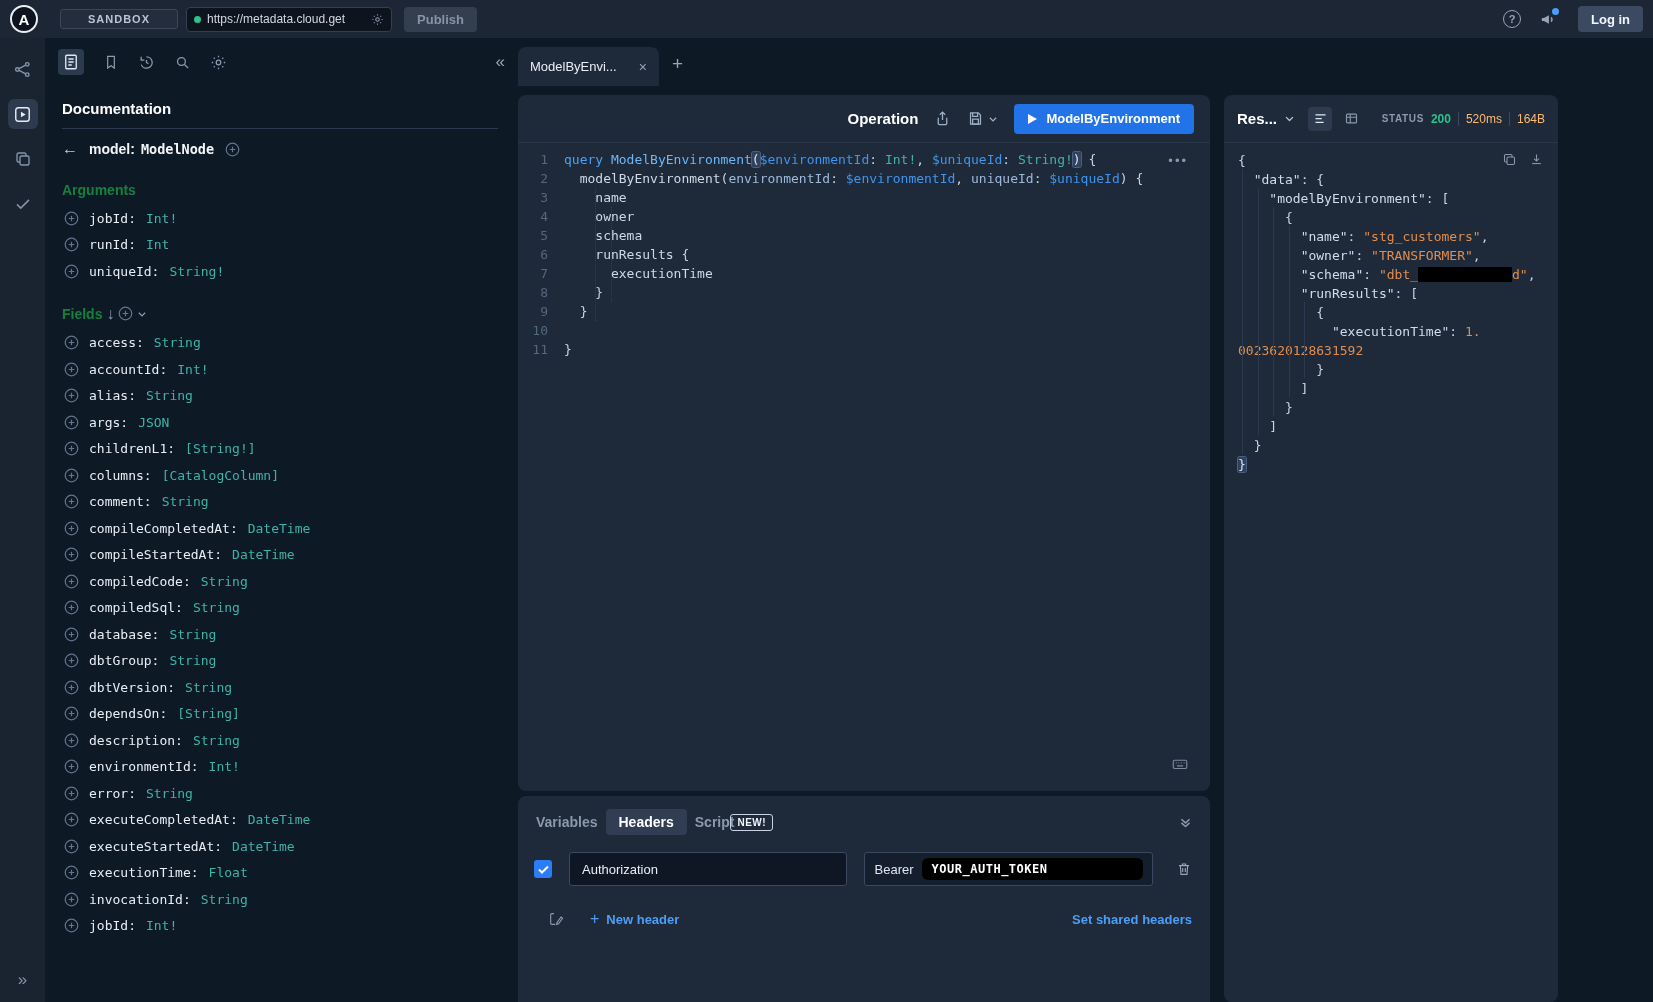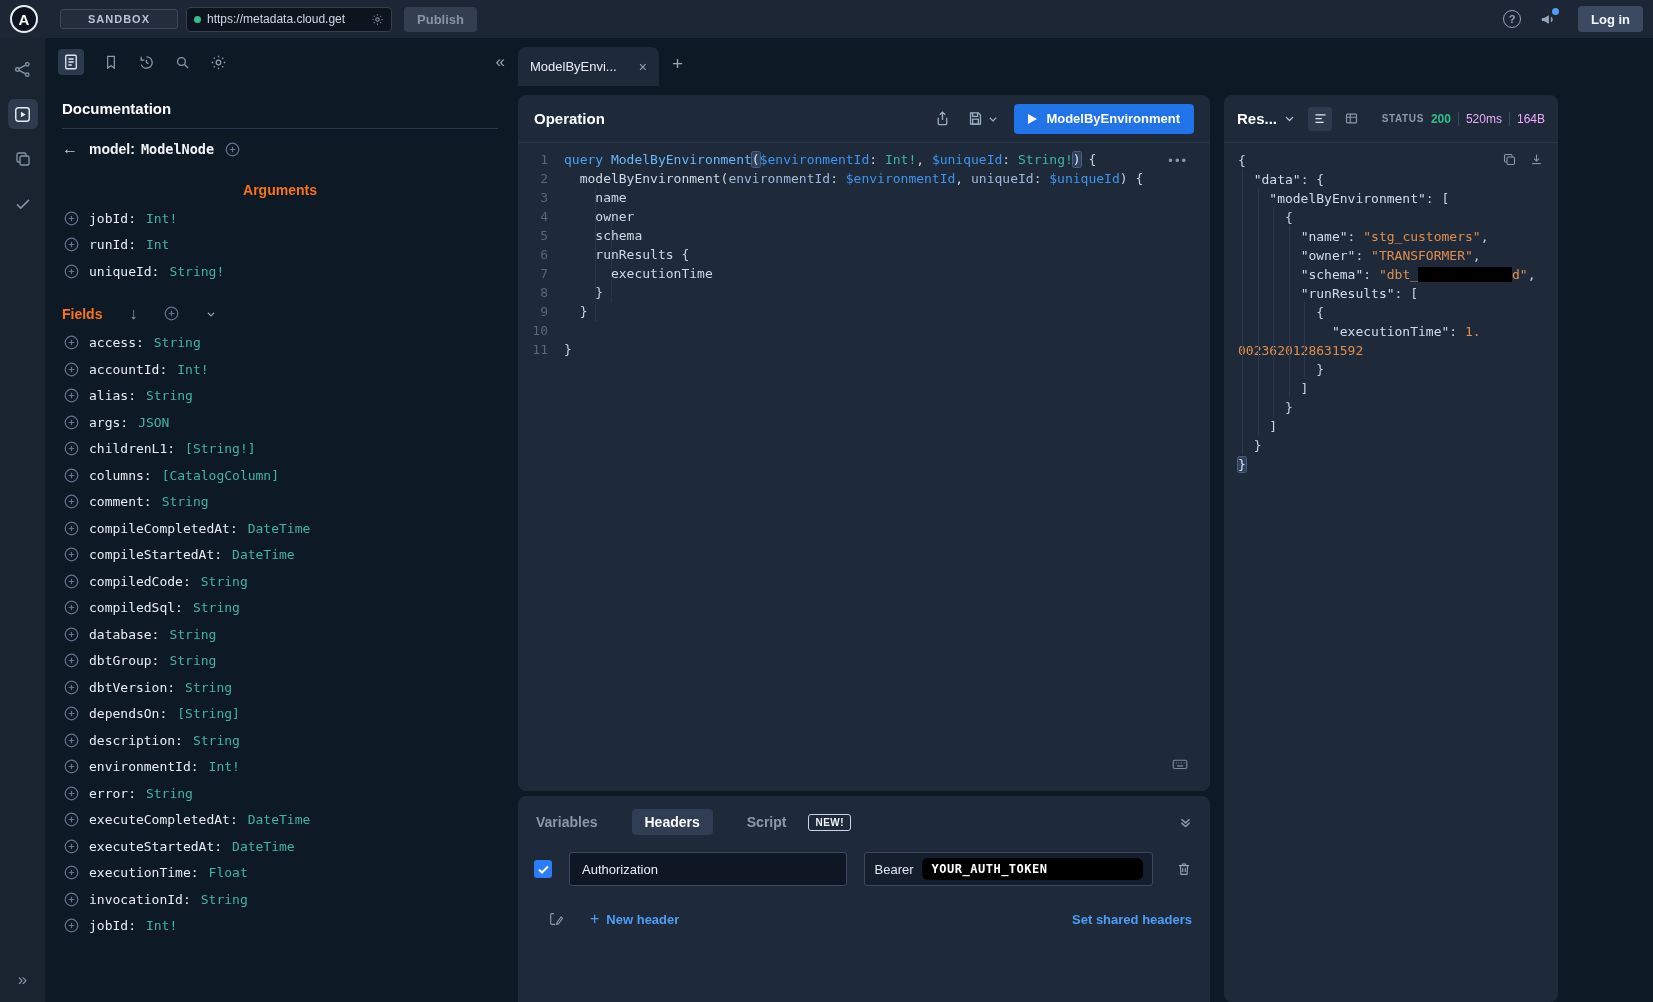--- a/index.html
+++ b/index.html
@@ -46,59 +46,59 @@
   .tb-btn { display:flex; align-items:center; justify-content:center; }
   .tb-btn.active { background:#2c3a4d; border-radius:4px; padding:4px; color:#dfe8f2; }
   .tb-collapse { margin-left:auto; font-size:17px; color:#97a5b8; }
   .docs-body { padding:2px 20px 0 17px; }
   .docs-title { font-size:15px; font-weight:700; color:#fff; margin-top:12px; }
   .docs-divider { height:1px; background:#2b3a4e; margin-top:11px; }
   .breadcrumb-row { display:flex; align-items:center; gap:11px; margin-top:12px; }
   .back-arrow { color:#c6d0dd; font-size:16px; line-height:1; }
   .bc-label { font-weight:700; font-size:14px; color:#f2f5f9; }
   .bc-type { font-family:"DejaVu Sans Mono", monospace; font-size:13.5px; font-weight:700; color:#f2f5f9; margin-left:-5px; }
-  .section-title { font-size:14px; font-weight:700; color:#f97316;text-align:center; }
+  .section-title { font-size:14px; font-weight:700; color:#15803d; }
   .args-title { margin-top:25px; }
-  .fields-title-row { margin-top:20px; display:flex; align-items:center; gap:27px; }
+  .fields-title-row { margin-top:20px; display:flex; align-items:center; gap:4px; }
   .muted-ic { color:#8b99ad; display:flex; align-items:center; }
   .rows { margin-top:7px; }
   .doc-row { display:flex; align-items:center; gap:10px; height:26.5px; padding-left:2px; }
   .doc-row .plus-ic { display:flex; flex:none; }
   .doc-name { font-family:"DejaVu Sans Mono", monospace; font-size:13px; color:#e8edf4; }
   .doc-type { font-family:"DejaVu Sans Mono", monospace; font-size:13px; color:#3fb3a5; }
 
   
   .tab { position:absolute; left:518px; top:47px; width:141px; height:39px; background:#1e2a39;
          border-radius:8px 8px 0 0; display:flex; align-items:center; padding:0 12px; gap:8px; }
   .tab-title { font-size:13px; color:#e9eef5; flex:1; white-space:nowrap; overflow:hidden; }
   .tab-close { color:#97a5b8; font-size:14px; }
   .newtab-btn { position:absolute; left:672px; top:53px; color:#97a5b8; font-size:19px; }
 
   
   .op-card { position:absolute; left:518px; top:95px; width:692px; height:696px;
              background:#1e2a39; border-radius:8px; }
-  .op-header { height:48px; display:flex; align-items:center; padding:0 16px; gap:16px; border-bottom:1px solid #293748; }
+  .op-header { height:48px; display:flex; align-items:center; padding:0 16px; gap:16px; border-bottom:1px solid #293748;text-align:right; }
   .op-title { font-size:15px; font-weight:700; color:#fff; flex:1; }
   .hdr-ic { color:#9fb0c4; display:flex; align-items:center; }
   .save-group { display:flex; align-items:center; gap:4px; color:#9fb0c4; }
   .run-btn { background:#2273e8; color:#fff; height:30px; padding:0 14px; border-radius:4px;
              display:flex; align-items:center; gap:9px; font-size:13px; font-weight:600; }
   .play-tri { width:0; height:0; border-left:9px solid #fff; border-top:5.5px solid transparent; border-bottom:5.5px solid transparent; }
   .code-area { position:relative; padding-top:7px; font-family:"DejaVu Sans Mono", monospace; font-size:13px; line-height:19px; }
   .cl { display:flex; }
   .ln { width:46px; text-align:right; padding-right:16px; color:#54677f; flex:none; }
   .cd { white-space:pre; }
   .op-ellipsis { position:absolute; top:58px; right:22px; color:#8b99ad; font-size:13px; letter-spacing:2px; }
   .kbd-icon { position:absolute; right:20px; bottom:18px; color:#7e8ca0; }
   .e-guide { position:absolute; width:0; border-left:1px dotted #2e3e56; }
 
   
   .sec-card { position:absolute; left:518px; top:796px; width:692px; height:260px;
               background:#1e2a39; border-radius:8px 8px 0 0; }
-  .sec-tabs { display:flex; align-items:center; gap:34px; padding:13px 18px 0 18px; }
+  .sec-tabs { display:flex; align-items:center; gap:8px; padding:13px 18px 0 18px; }
   .sec-tab { font-size:14px; font-weight:600; color:#8b99ad; }
   .sec-tab.active { background:#303d52; color:#fff; padding:5px 13px; border-radius:4px; }
   .new-badge { border:1px solid #c9d4e2; color:#eef3f9; font-size:10px; font-weight:700;
                padding:2px 6px; border-radius:3px; letter-spacing:.5px; margin-left:-12px; }
   .collapse-icons { margin-left:auto; color:#8b99ad; }
   .header-row { display:flex; align-items:center; gap:17px; margin:17px 18px 0 16px; }
   .chk { width:18px; height:18px; background:#2b7cf7; border-radius:3px; display:flex; align-items:center; justify-content:center; flex:none; }
   .key-input { width:280px; height:34px; background:#0f1724; border:1px solid #3b4860; border-radius:3px;
                display:flex; align-items:center; padding:0 12px; font-size:13px; color:#e9eef5; }
   .val-input { width:292px; height:34px; background:#141e2c; border:1px solid #3b4860; border-radius:3px;
@@ -118,21 +118,21 @@
                background:#1e2a39; border-radius:8px; }
   .resp-header { height:48px; display:flex; align-items:center; padding:0 13px; gap:7px; border-bottom:1px solid #293748; }
   .resp-title { font-size:15px; font-weight:700; color:#fff; white-space:nowrap; }
   .resp-chevron { color:#b6c2d2; display:flex; margin-right:6px; }
   .icon-btn { width:24px; height:24px; border-radius:4px; display:flex; align-items:center; justify-content:center; color:#8b99ad; }
   .icon-btn.active { background:#2e3b4f; color:#dfe8f2; }
   .status-group { margin-left:auto; display:flex; align-items:center; gap:7px; }
   .status-label { font-size:10px; font-weight:700; color:#8b99ad; letter-spacing:.6px; }
   .status-code { font-size:12px; font-weight:700; color:#2fbf8f; }
   .vsep { width:1px; height:14px; background:#394a60; }
-  .metric { font-size:12px; color:#f0abfc; }
+  .metric { font-size:12px; color:#fdba74; }
   .resp-tools { position:absolute; top:57px; right:14px; display:flex; gap:12px; color:#8b99ad; }
   .json-area { position:relative; padding:8px 0 0 14px; font-family:"DejaVu Sans Mono", monospace;
                font-size:13px; line-height:19px; }
   .jl { white-space:pre; }
   .j-guide { position:absolute; width:0; border-left:1px solid #2b3950; }
 
   
   .tk-kw  { color:#4aa0f5; }
   .tk-op  { color:#6cb6f7; }
   .tk-var { color:#3f95ef; }

